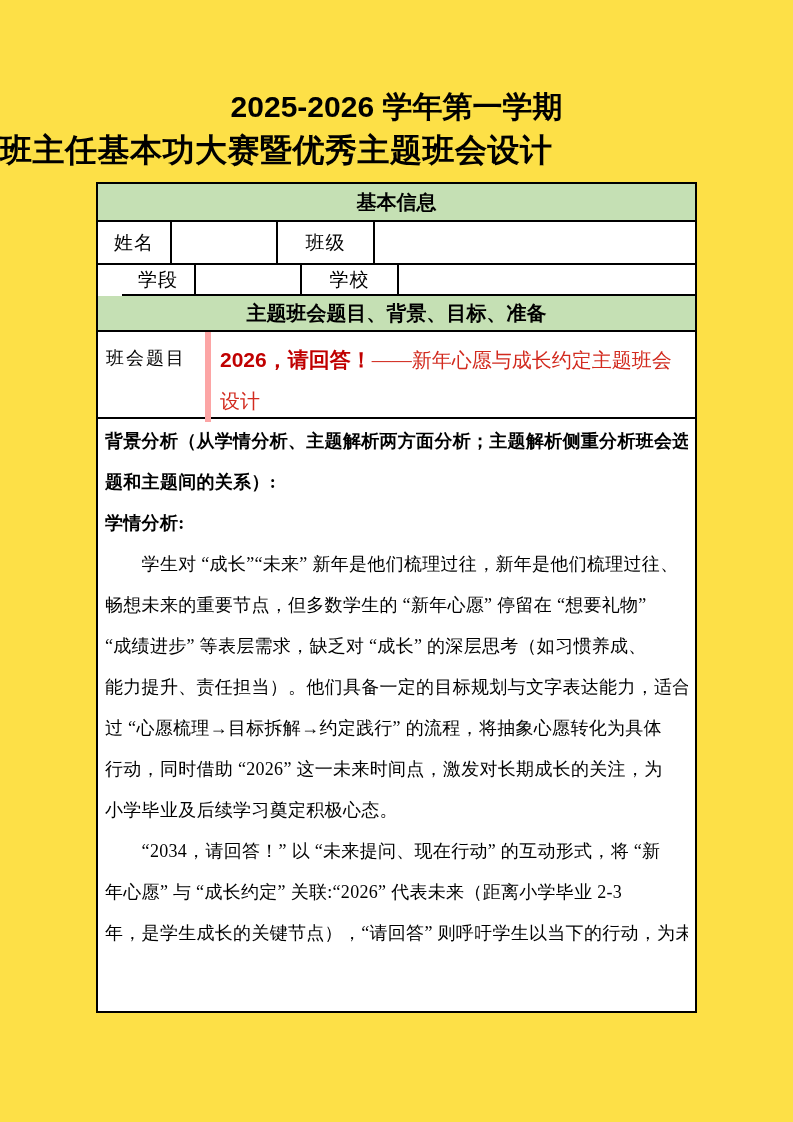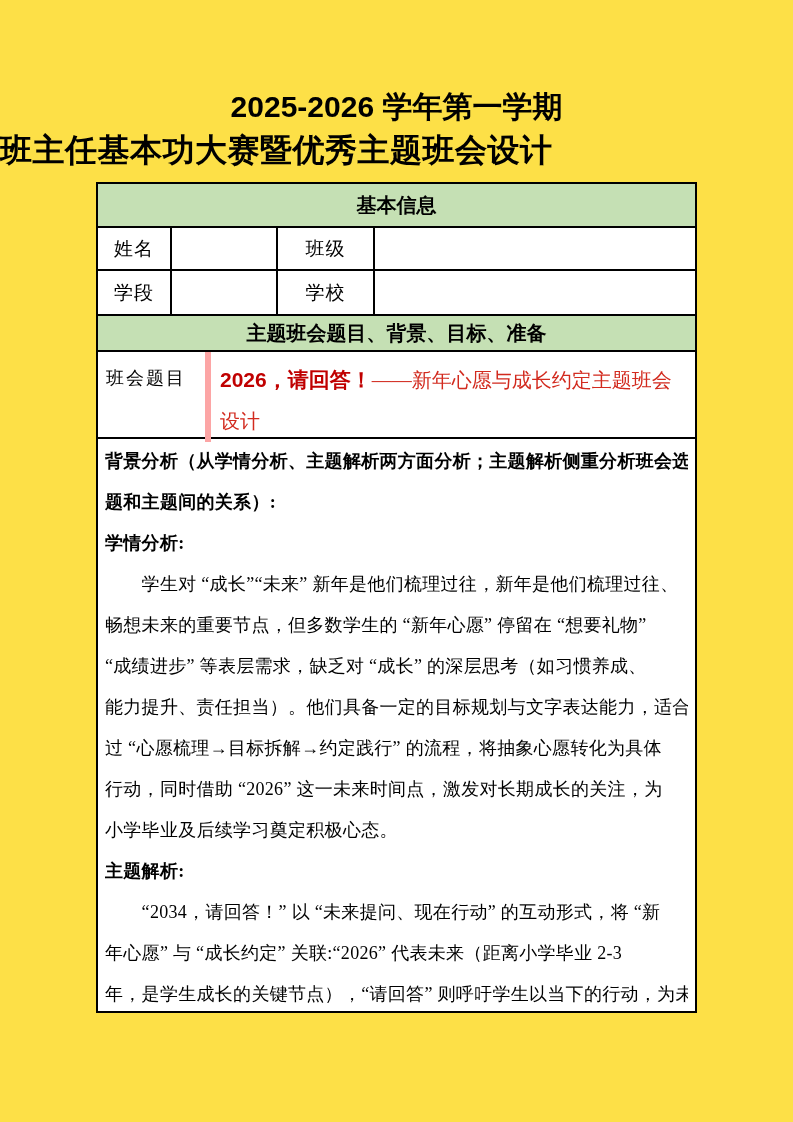--- a/index.html
+++ b/index.html
@@ -34,36 +34,36 @@
     background: #fff;
   }
   .sec-header {
     background: #C5E0B4;
     border-bottom: 2px solid #000;
     display: flex; align-items: center; justify-content: center;
     font-family: "Liberation Sans", sans-serif;
     font-weight: bold; font-size: 20px;
     flex: 0 0 auto;
   }
-  .sec-1 { height: 44px; }
+  .sec-1 { height: 38px; }
   .sec-2 { height: 36px; }
   .info-row {
     display: grid;
     grid-template-columns: 74px 106px 97px 1fr;
     border-bottom: 2px solid #000;
     flex: 0 0 auto;
   }
   .info-row .cell {
     border-right: 2px solid #000;
     display: flex; align-items: center; justify-content: center;
     font-size: 19px; letter-spacing: 1px;
   }
   .info-row .cell:last-child { border-right: none; }
   .row-1 { height: 43px; }
-  .row-2 { height: 45px; }
+  .row-2 { height: 31px; margin-left: 24px; }
   .title-row {
     display: grid;
     grid-template-columns: 113px 1fr;
     border-bottom: 2px solid #000;
     height: 87px;
     flex: 0 0 auto;
   }
   .title-row .label-cell {
     border-right: 6px solid #fca5a5;
     font-size: 18px;
@@ -130,20 +130,19 @@
       <div class="bline bold">背景分析（从学情分析、主题解析两方面分析；主题解析侧重分析班会选</div>
       <div class="bline bold">题和主题间的关系）:</div>
       <div class="bline bold">学情分析:</div>
       <div class="bline">　　学生对 “成长”“未来” 新年是他们梳理过往，新年是他们梳理过往、</div>
       <div class="bline">畅想未来的重要节点，但多数学生的 “新年心愿” 停留在 “想要礼物”</div>
       <div class="bline">“成绩进步” 等表层需求，缺乏对 “成长” 的深层思考（如习惯养成、</div>
       <div class="bline">能力提升、责任担当）。他们具备一定的目标规划与文字表达能力，适合通</div>
       <div class="bline">过 “心愿梳理→目标拆解→约定践行” 的流程，将抽象心愿转化为具体</div>
       <div class="bline">行动，同时借助 “2026” 这一未来时间点，激发对长期成长的关注，为</div>
       <div class="bline">小学毕业及后续学习奠定积极心态。</div>
-      <div class="bline bold">主题解析:</div>
       <div class="bline">　　“2034，请回答！” 以 “未来提问、现在行动” 的互动形式，将 “新</div>
       <div class="bline">年心愿” 与 “成长约定” 关联:“2026” 代表未来（距离小学毕业 2-3</div>
       <div class="bline">年，是学生成长的关键节点），“请回答” 则呼吁学生以当下的行动，为未</div>
     </div>
 
   </div>
 </div>
 
 </body></html>

